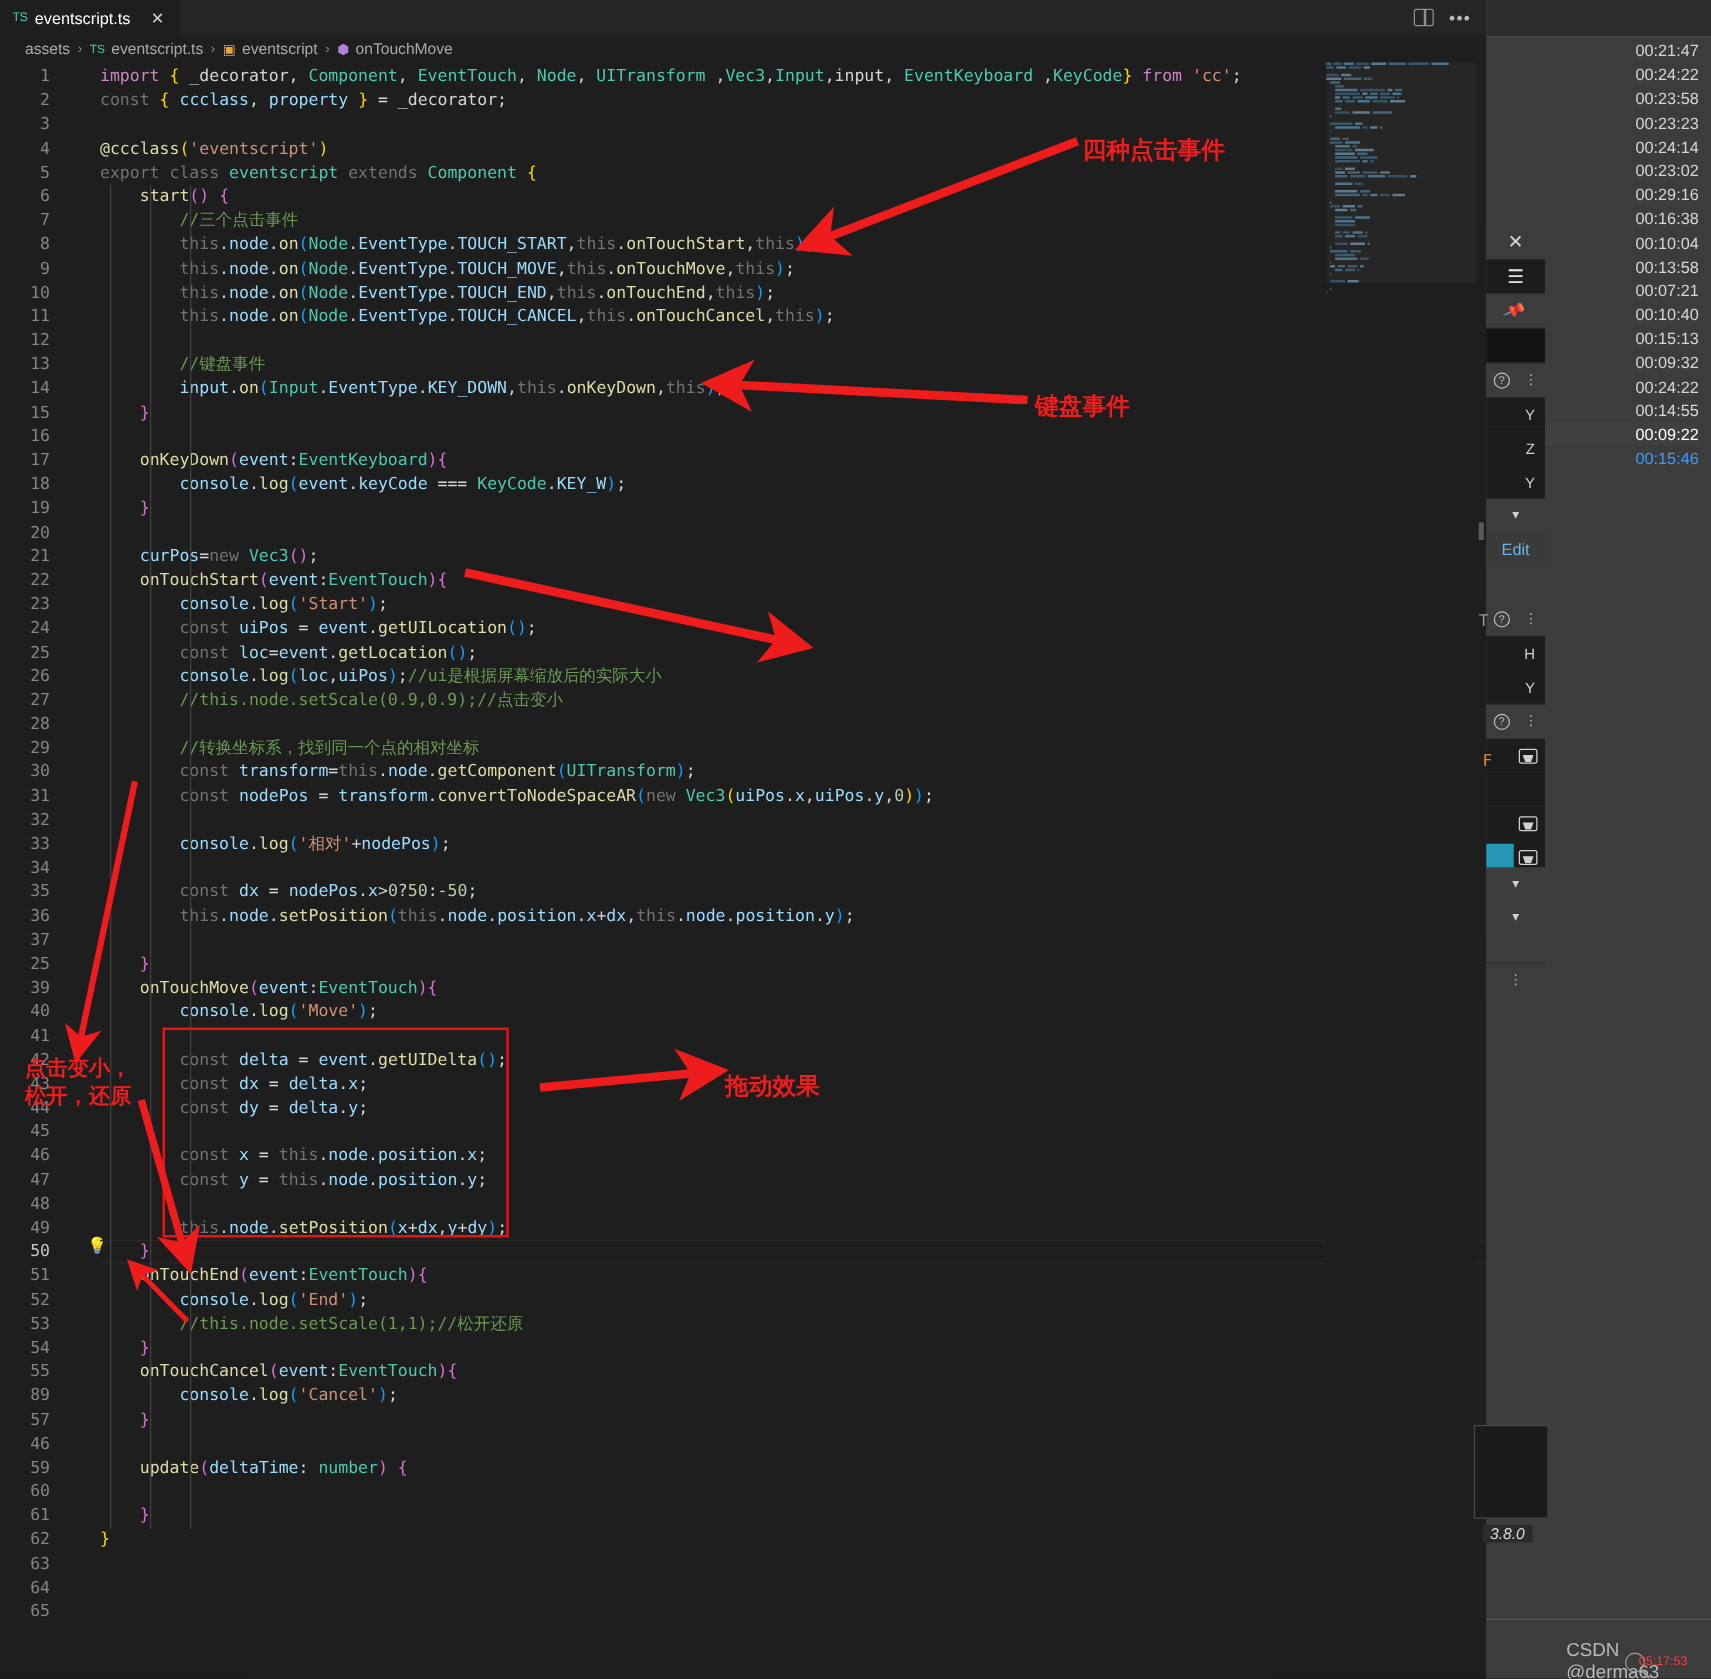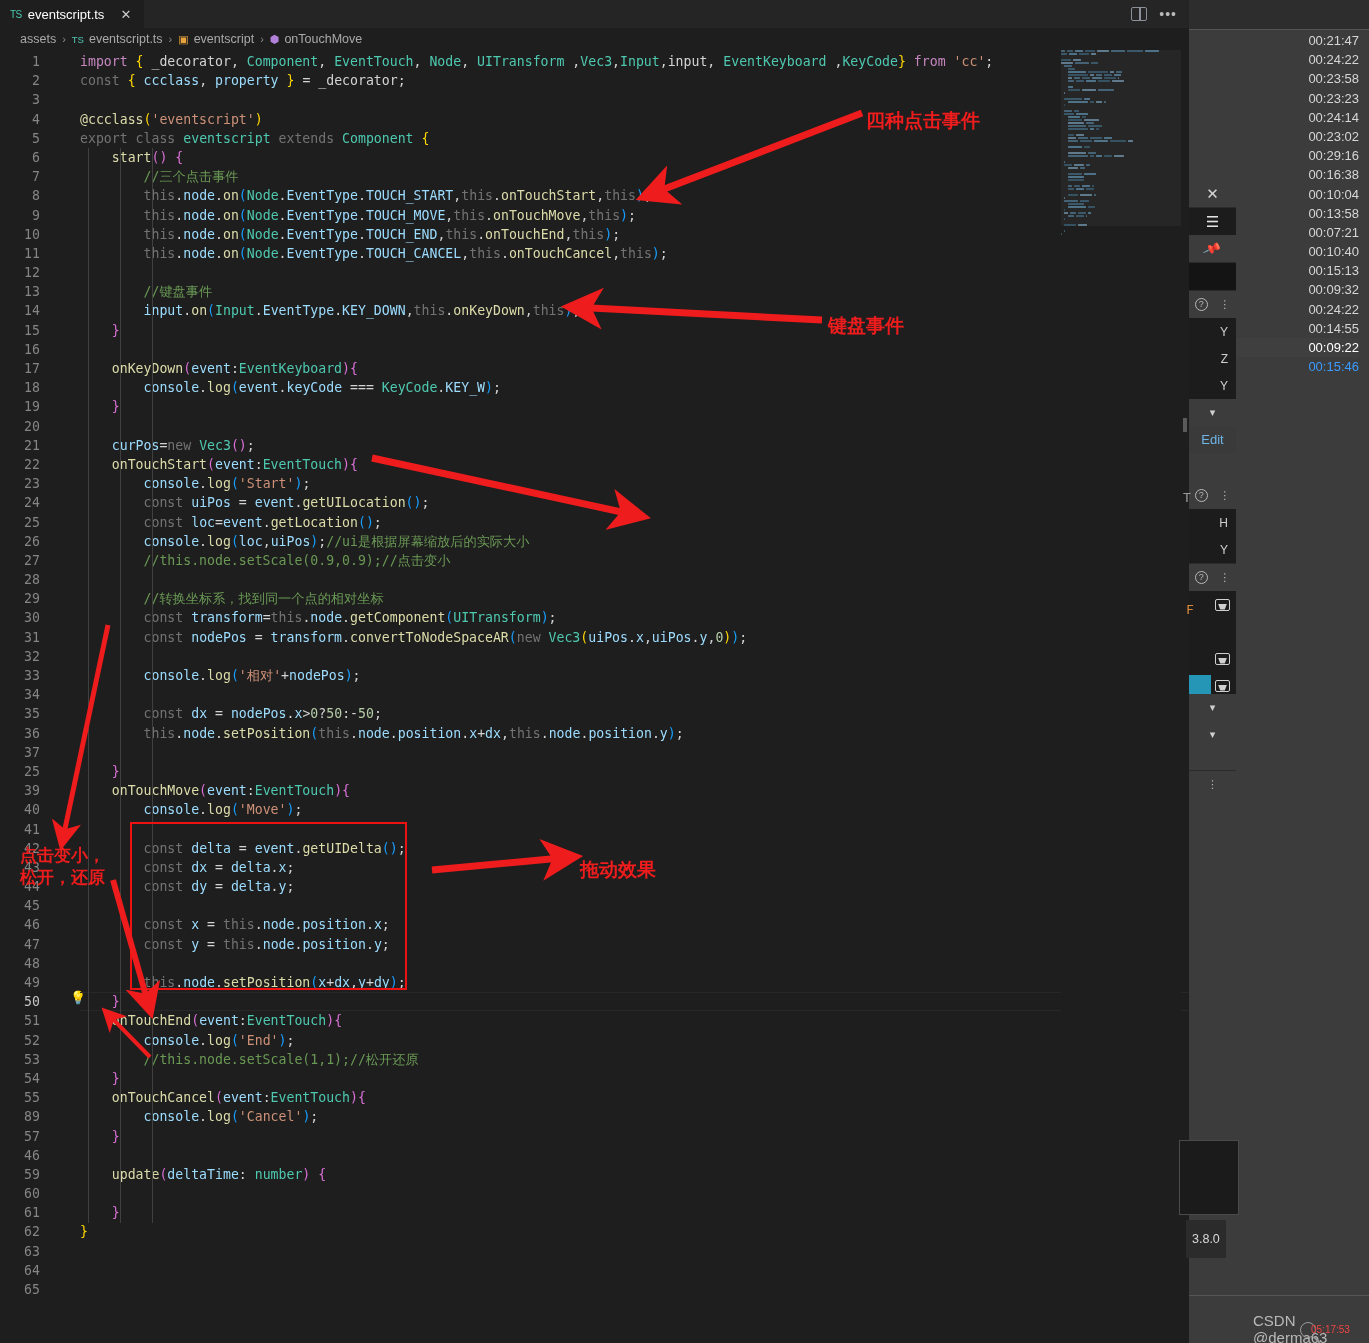--- a/index.html
+++ b/index.html
@@ -251,21 +251,22 @@
   .ico-x { color: #d8d8d8; font-size: 15px; line-height: 1; }
   .teal-chip {
     position: absolute; width: 22px; height: 20px; background: #2596b5;
   }
 
   .rp-version {
     position: absolute;
     background: #2b2b2b;
     color: #d8d8d8;
     font-size: 12.5px;
-    padding: 12px 6px;
+    padding: 0 6px;
+    font-style: italic;
   }
   .rp-darkbox {
     position: absolute; background: #1b1b1b; border: 1px solid #4a4a4a;
   }
   .rp-bottom {
     position: absolute; left: 0; right: 0; bottom: 0; height: 48px;
     background: #3c3c3c; border-top: 1px solid #555;
   }
   .watermark {
     position: absolute;

